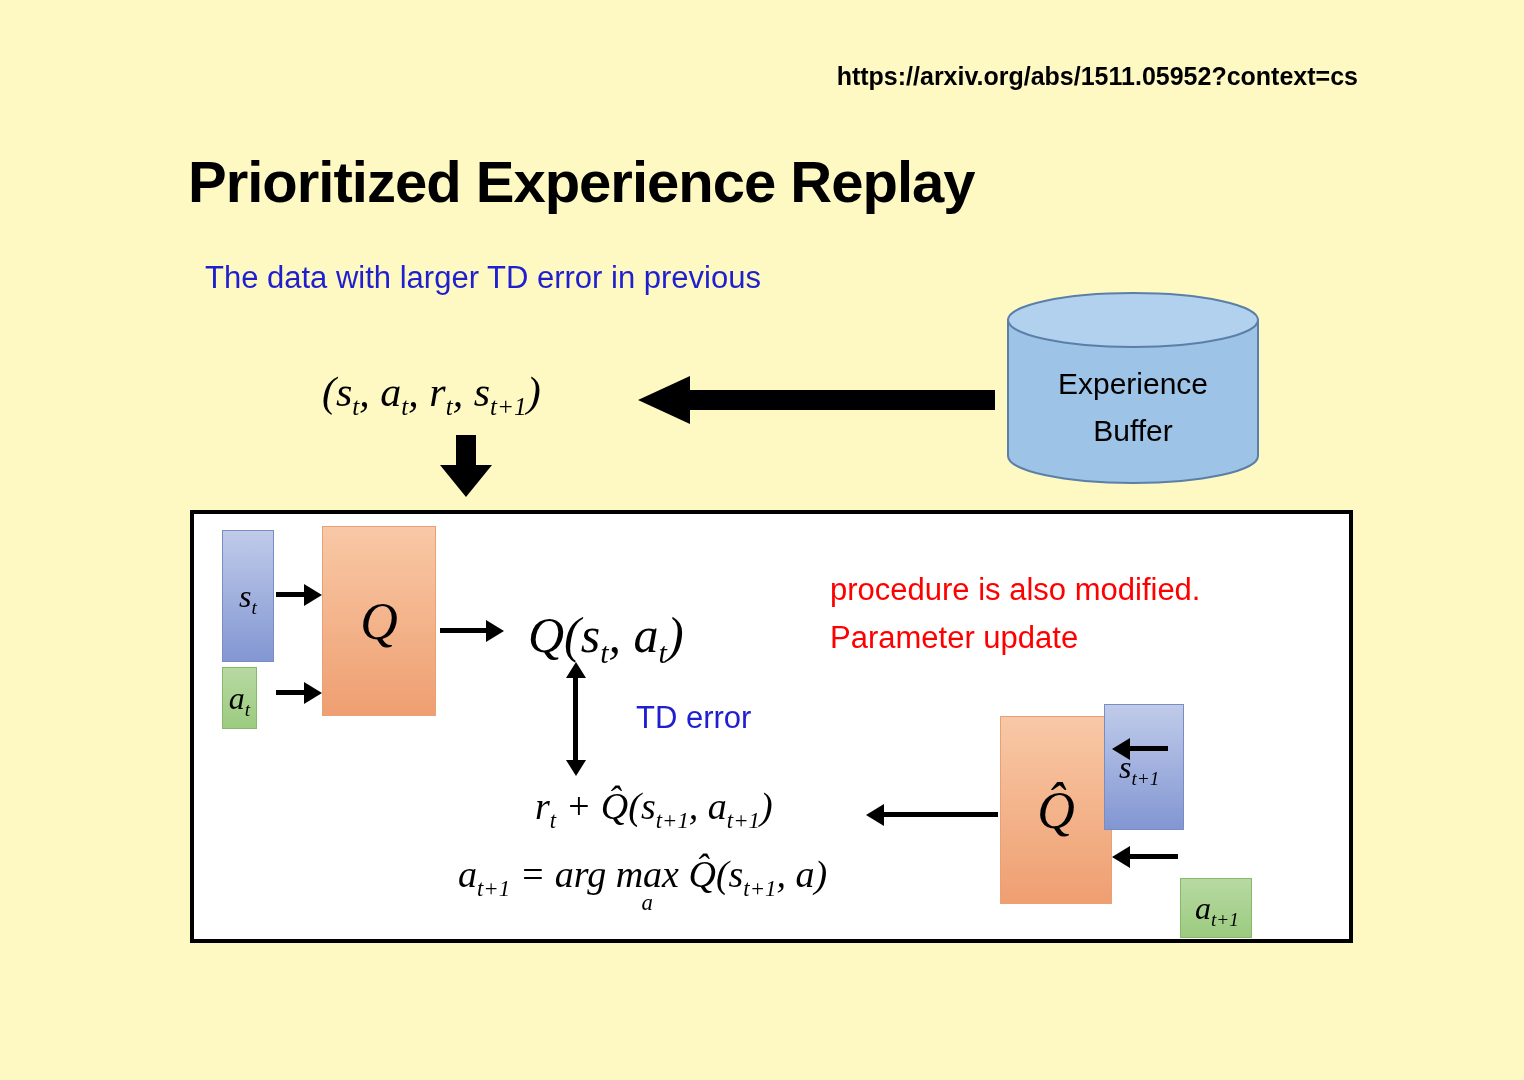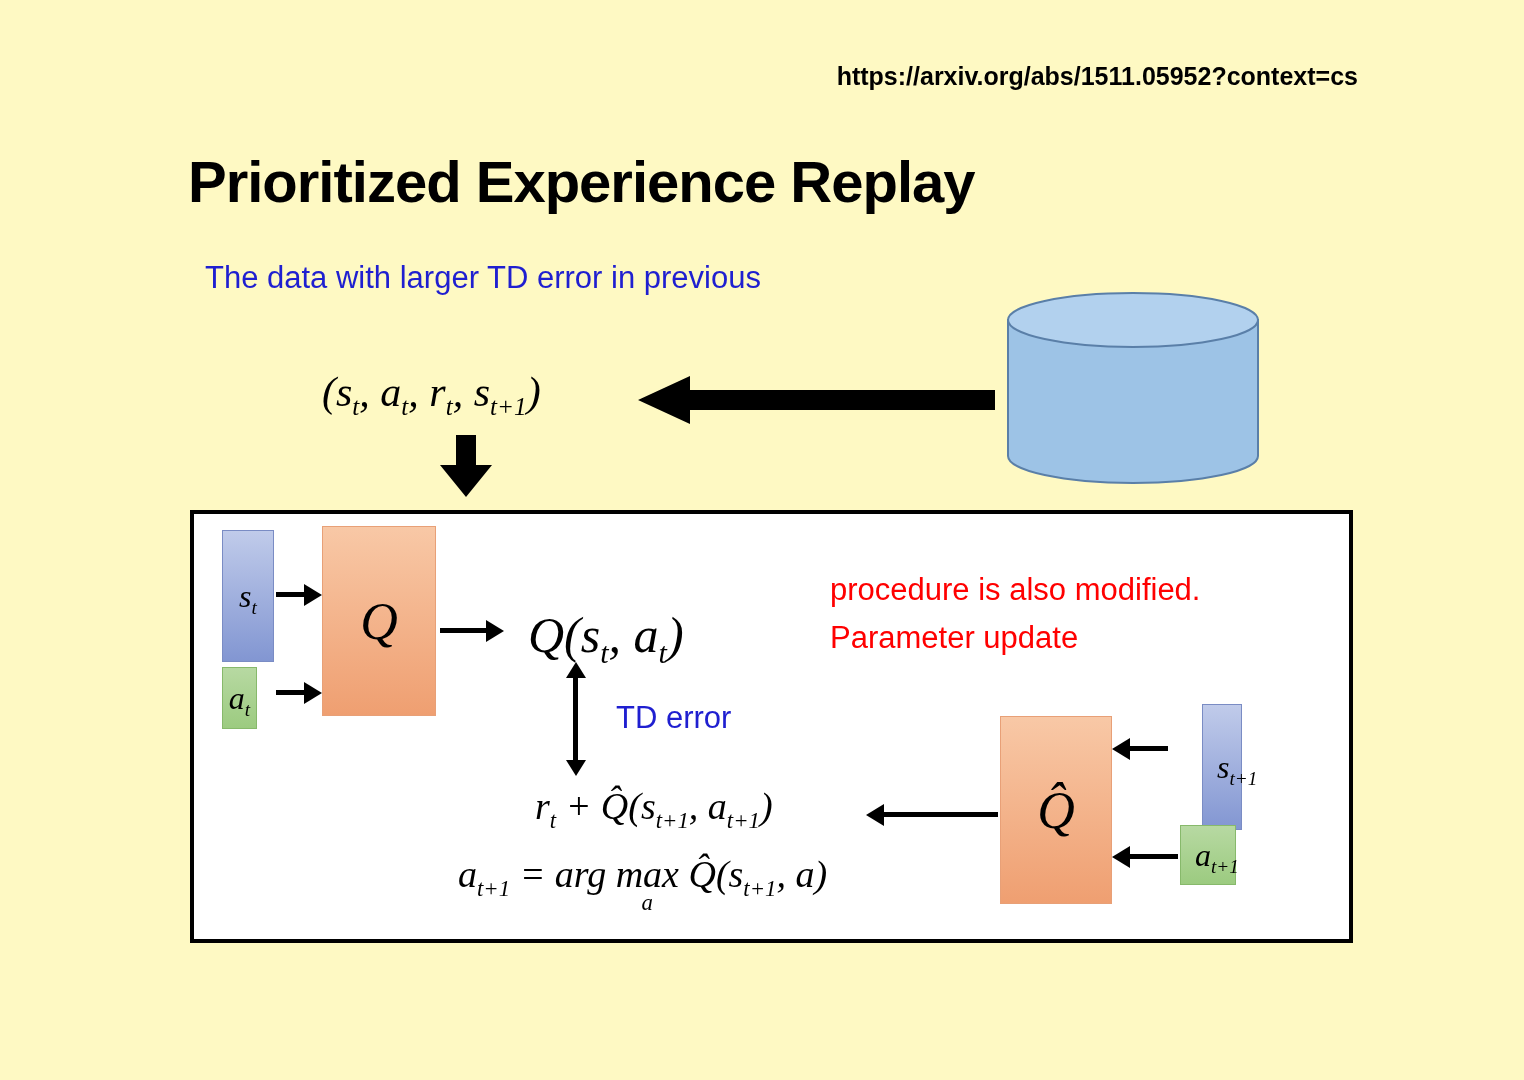--- a/index.html
+++ b/index.html
@@ -44,21 +44,21 @@
   .note-red {
     position: absolute;
     left: 830px;
     top: 566px;
     font-size: 31px;
     line-height: 48px;
     color: #ff0000;
   }
   .td-label {
     position: absolute;
-    left: 616px;
+    left: 636px;
     top: 700px;
     font-size: 31px;
     color: #1f1fd0;
   }
 
   .math {
     font-family: "Liberation Serif", serif;
     font-style: italic;
     color: #000;
     white-space: nowrap;
@@ -160,20 +160,24 @@
     <svg width="52" height="62" viewBox="0 0 52 62">
         <polygon points="16,0 36,0 36,30 52,30 26,62 0,30 16,30" fill="#000"></polygon>
       </svg>
   </div>
 
   <div class="cylinder" style="left:1003px;top:288px;width:260px;height:200px">
     <svg width="260" height="200" viewBox="0 0 260 200">
       <path d="M5,32 v136 a125,27 0 0 0 250,0 v-136 z" fill="#9dc3e6" stroke="#5a7fa8" stroke-width="2"></path>
       <ellipse cx="130" cy="32" rx="125" ry="27" fill="#b2d1ee" stroke="#5a7fa8" stroke-width="2"></ellipse>
     </svg>
+    <div class="cyl-label">
+      <div>Experience</div>
+      <div>Buffer</div>
+    </div>
   </div>
 
   <div class="main-box"></div>
 
   <div class="block blue" style="left:222px;top:530px;width:52px;height:132px">
     <span class="block-label math"><span>s</span><sub>t</sub></span>
   </div>
 
   <div class="block green" style="left:222px;top:667px;width:35px;height:62px">
     <span class="block-label math"><span>a</span><sub>t</sub></span>
@@ -203,24 +207,24 @@
 
   <div class="math argmax"><span>a</span><sub>t+1</sub><span> = arg </span><span class="stack">
         <span>max</span>
         <span class="under">a</span>
       </span><span> Q̂(s</span><sub>t+1</sub><span>, a</span><span>)</span></div>
 
   <div class="block orange" style="left:1000px;top:716px;width:112px;height:188px">
     <span class="block-label math big">Q̂</span>
   </div>
 
-  <div class="block blue label-offset" style="left:1202px;top:704px;width:40px;height:126px">
+  <div class="block blue label-offset" style="left:1104px;top:704px;width:80px;height:126px">
     <span class="block-label math"><span>s</span><sub>t+1</sub></span>
   </div>
 
-  <div class="block green label-offset" style="left:1180px;top:825px;width:56px;height:60px">
+  <div class="block green label-offset" style="left:1180px;top:878px;width:72px;height:60px">
     <span class="block-label math"><span>a</span><sub>t+1</sub></span>
   </div>
 
   <div class="arr arr-l" style="left:1130px;top:746px;width:38px"></div>
   <div class="arr arr-l" style="left:1130px;top:854px;width:48px"></div>
 
 </div>
 
 </body></html>

